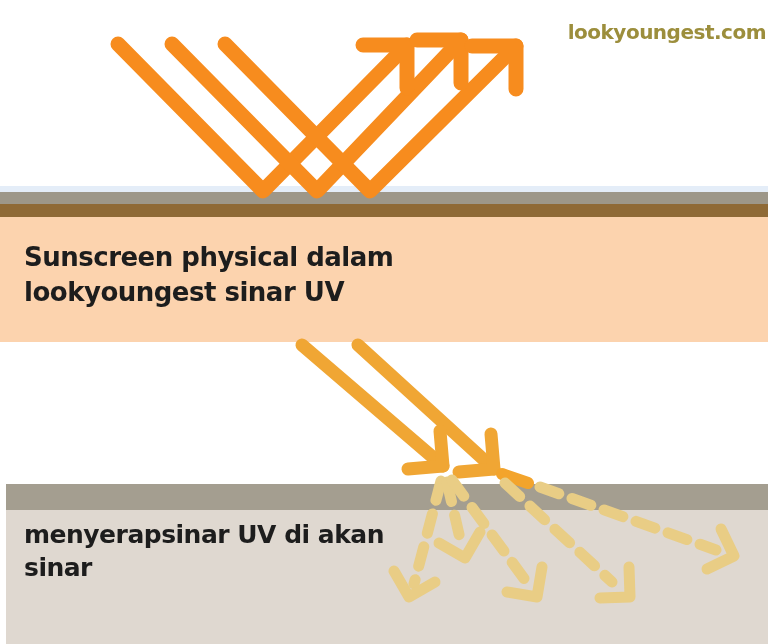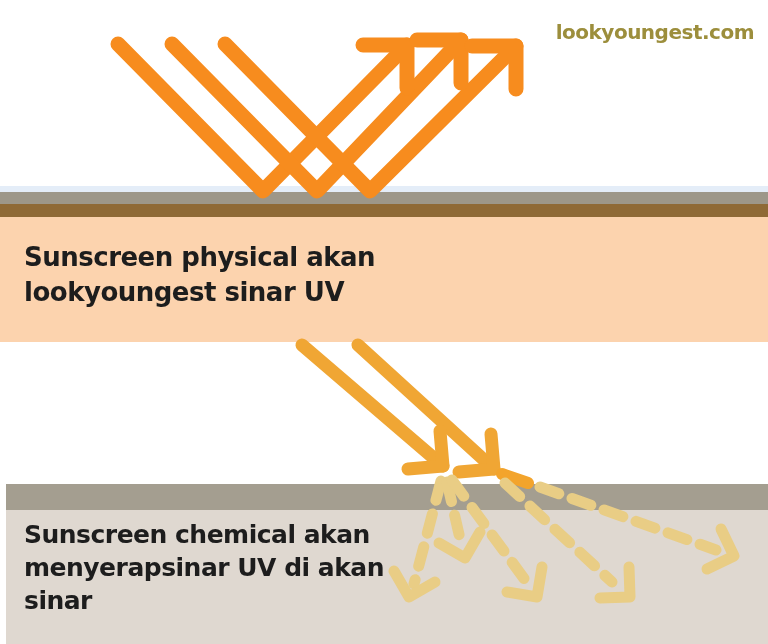--- a/index.html
+++ b/index.html
@@ -17,21 +17,21 @@
   .arrow-svg{position:absolute;top:0;left:0;}
   .arrow-svg polyline{fill:none;}
   .label{
     position:absolute;left:24px;color:#1d1d1d;font-weight:bold;
     letter-spacing:-0.5px;
   }
   .label span{display:block;}
   .label-physical{top:240px;font-size:26px;line-height:35px;}
   .label-chemical{top:518px;font-size:25px;line-height:33px;}
   .watermark{
-    position:absolute;top:20px;right:14px;color:#9c8e3c;
+    position:absolute;top:20px;right:2px;color:#9c8e3c;
     font-size:20px;font-weight:bold;letter-spacing:-0.5px;
   }
 </style>
 </head>
 <body>
 
 <div class="stage">
 
   <div class="layer film-strip"></div>
   <div class="layer graybar-top"></div>
@@ -72,23 +72,22 @@
       <polyline points="439,543 465,558 480,532"></polyline>
       <polyline points="507,592 537,597 542,567"></polyline>
       <polyline points="600,598 630,597 629,567"></polyline>
       <polyline points="707,569 734,556 721,529"></polyline>
     </g>
   </svg>
 
   <div class="watermark">lookyoungest.com</div>
 
   <div class="label label-physical">
-    <span>Sunscreen physical akan</span>
+    <span>Sunscreen physical dalam</span>
     <span>lookyoungest sinar UV</span>
   </div>
 
   <div class="label label-chemical">
-    <span>Sunscreen chemical akan</span>
     <span>menyerapsinar UV di akan</span>
     <span>sinar</span>
   </div>
 
 </div>
 
 </body></html>

